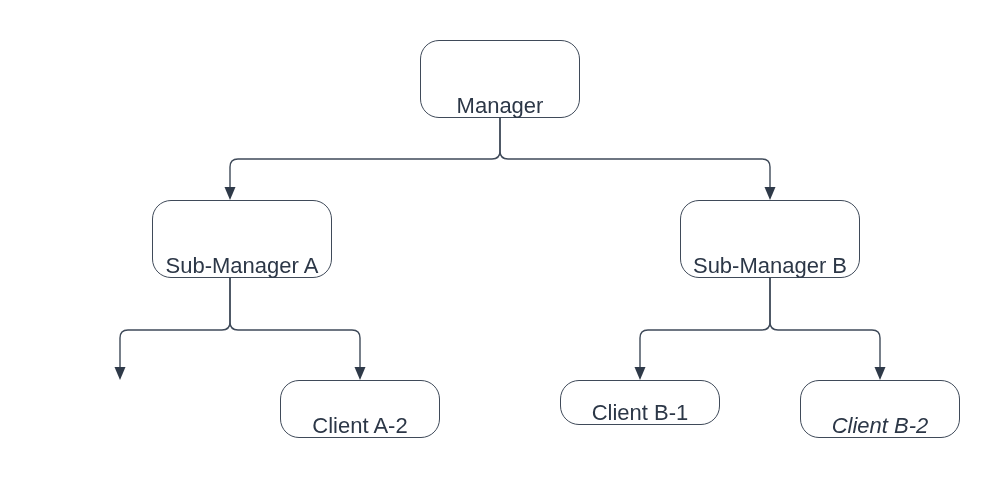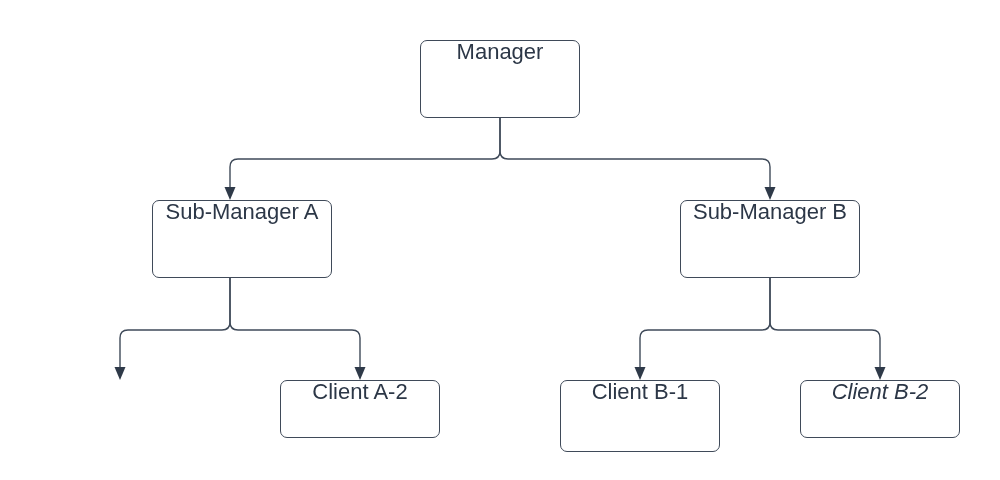--- a/index.html
+++ b/index.html
@@ -23,36 +23,36 @@
     stroke:var(--stroke);
     stroke-width:1.4;
     stroke-linejoin:round;
   }
   .arrow-head{fill:var(--arrow);stroke:none;}
   .node{
     position:absolute;
     box-sizing:border-box;
     background:var(--node-fill);
     border:1.5px solid var(--stroke);
-    border-radius:7px;
+    border-radius:19px;
     display:flex;
-    align-items:flex-start;
+    align-items:flex-end;
     justify-content:center;
     color:var(--text);
     font-size:22px;
     line-height:1;
     cursor:default;
     user-select:none;
   }
   .node-manager   {left:420px;top:40px; width:160px;height:78px;}
   .node-sub-a     {left:152px;top:200px;width:180px;height:78px;}
   .node-sub-b     {left:680px;top:200px;width:180px;height:78px;}
   .node-client-a1 {left:40px; top:380px;width:160px;height:58px;}
   .node-client-a2 {left:280px;top:380px;width:160px;height:58px;}
-  .node-client-b1 {left:560px;top:380px;width:160px;height:72px;}
+  .node-client-b1 {left:560px;top:380px;width:160px;height:45px;}
   .node-client-b2 {left:800px;top:380px;width:160px;height:58px;font-style:italic;}
 </style>
 </head>
 <body>
 
 <div class="canvas">
 
   <svg class="edges" width="1000" height="480" viewBox="0 0 1000 480" xmlns="http://www.w3.org/2000/svg">
 
     <g>

